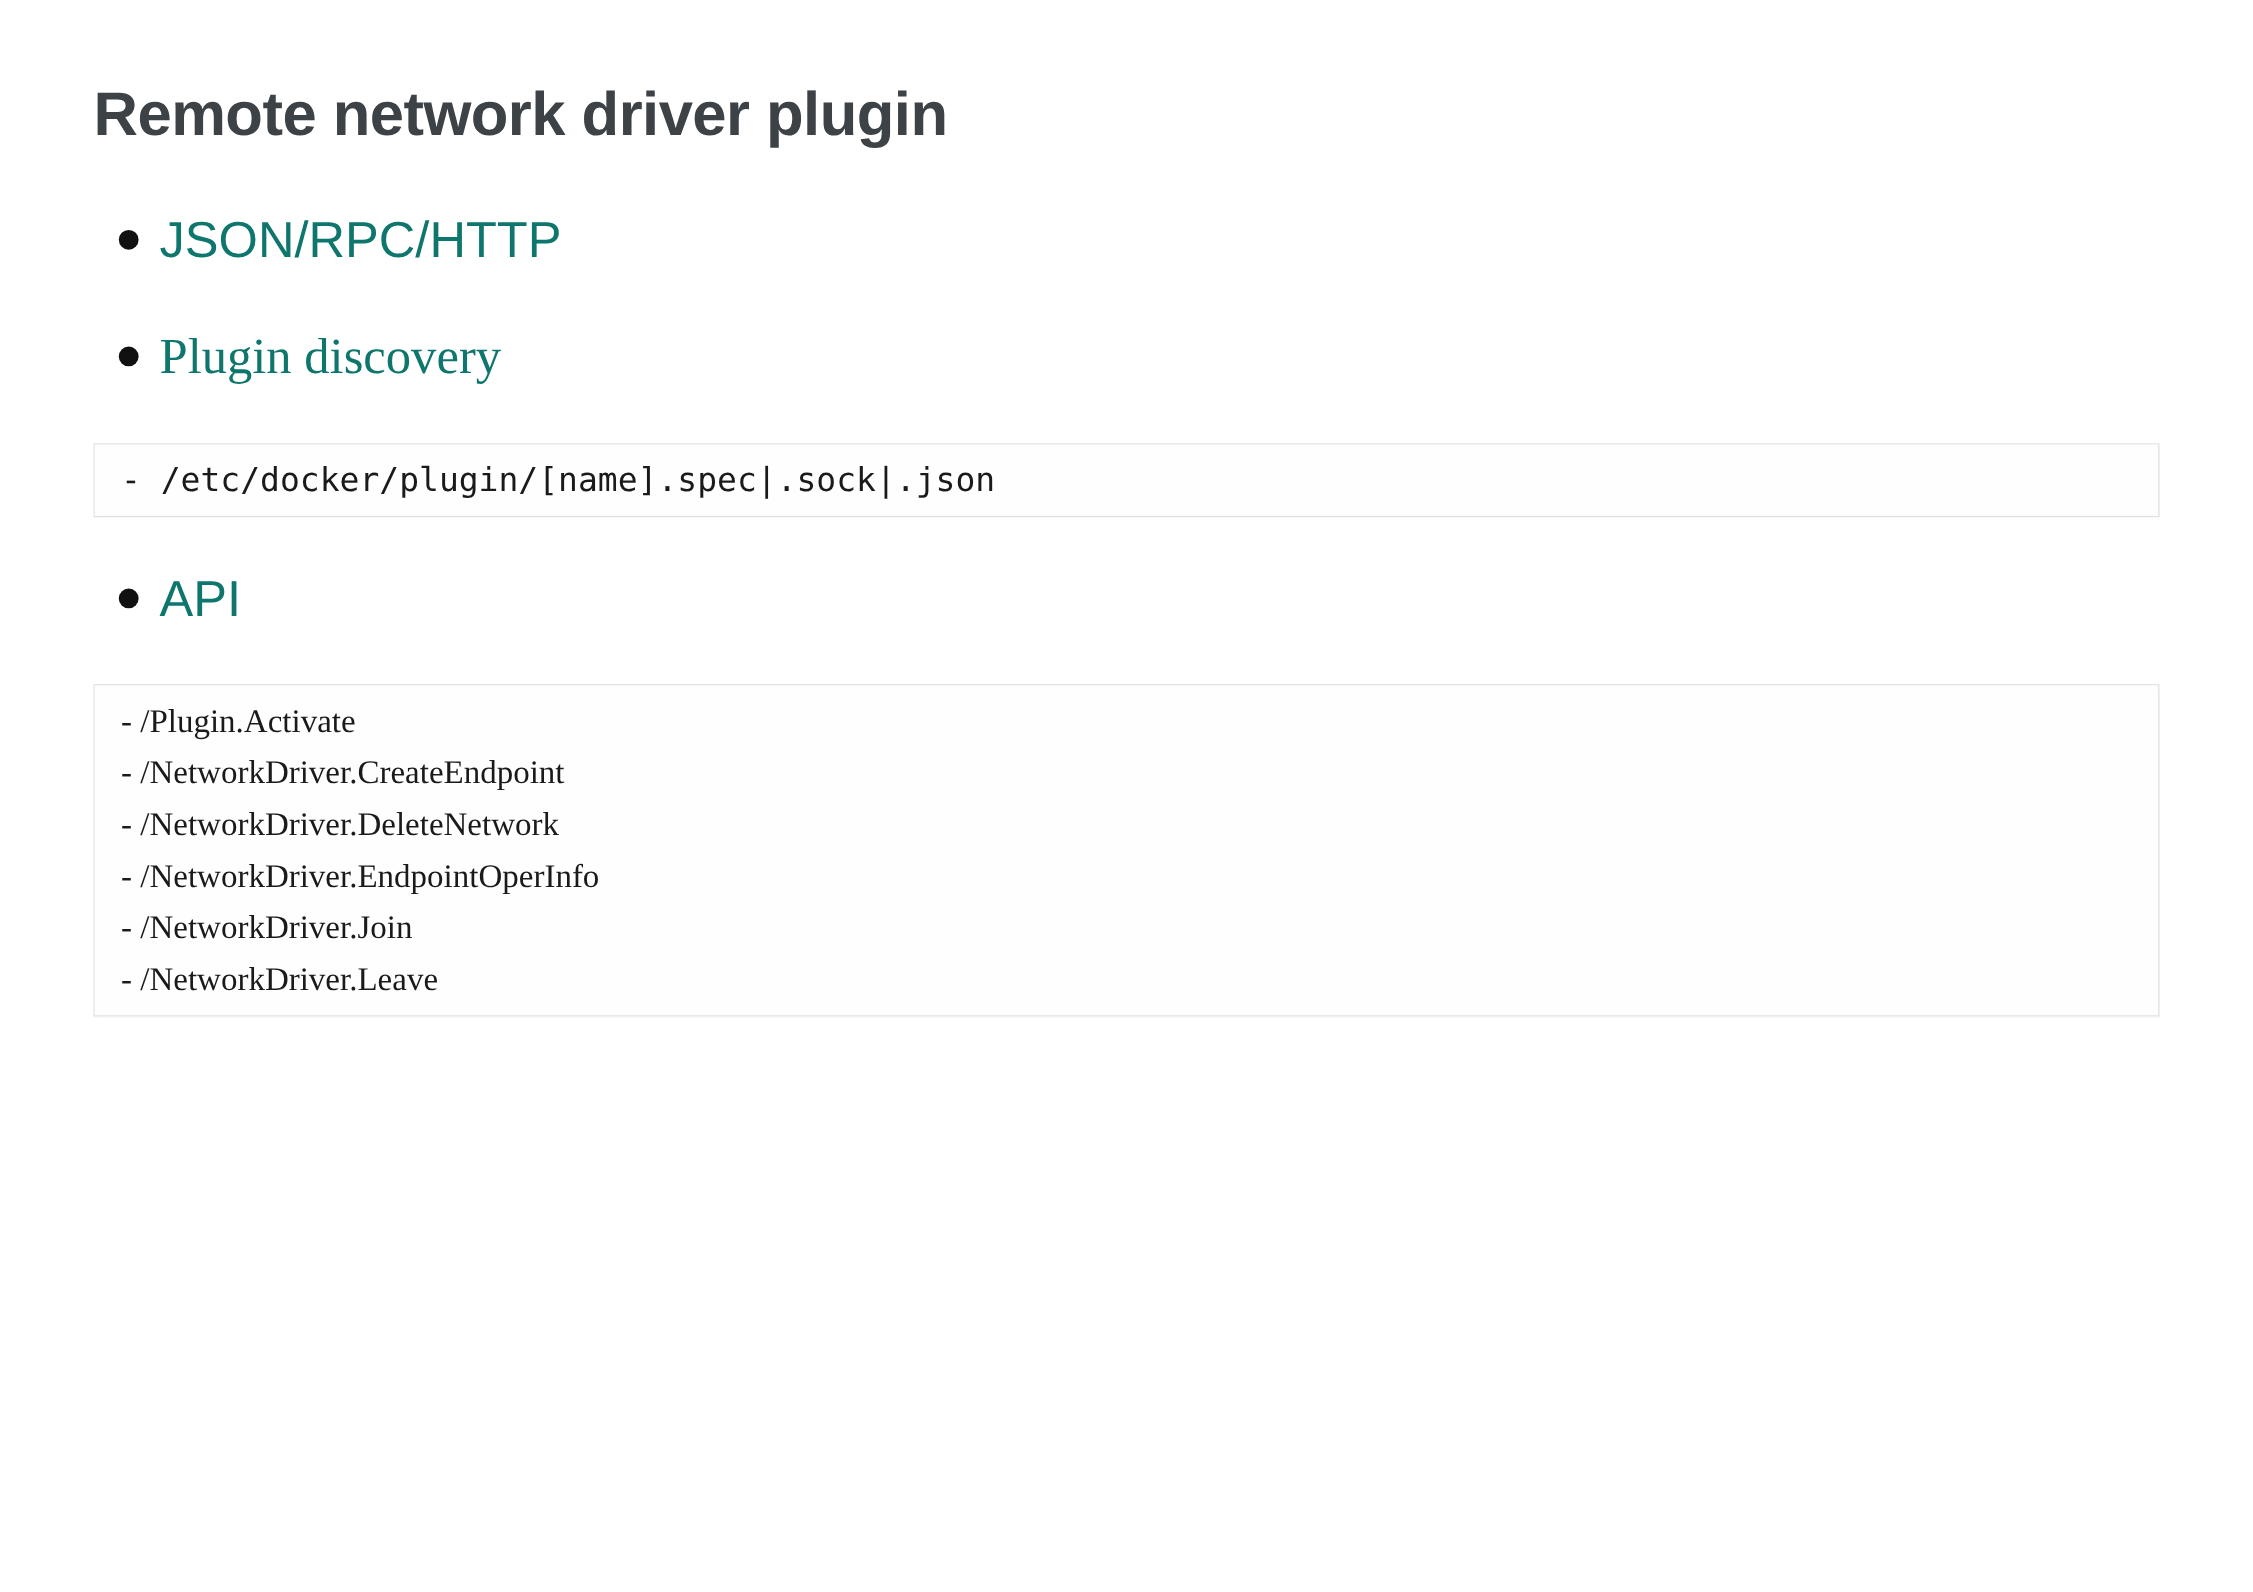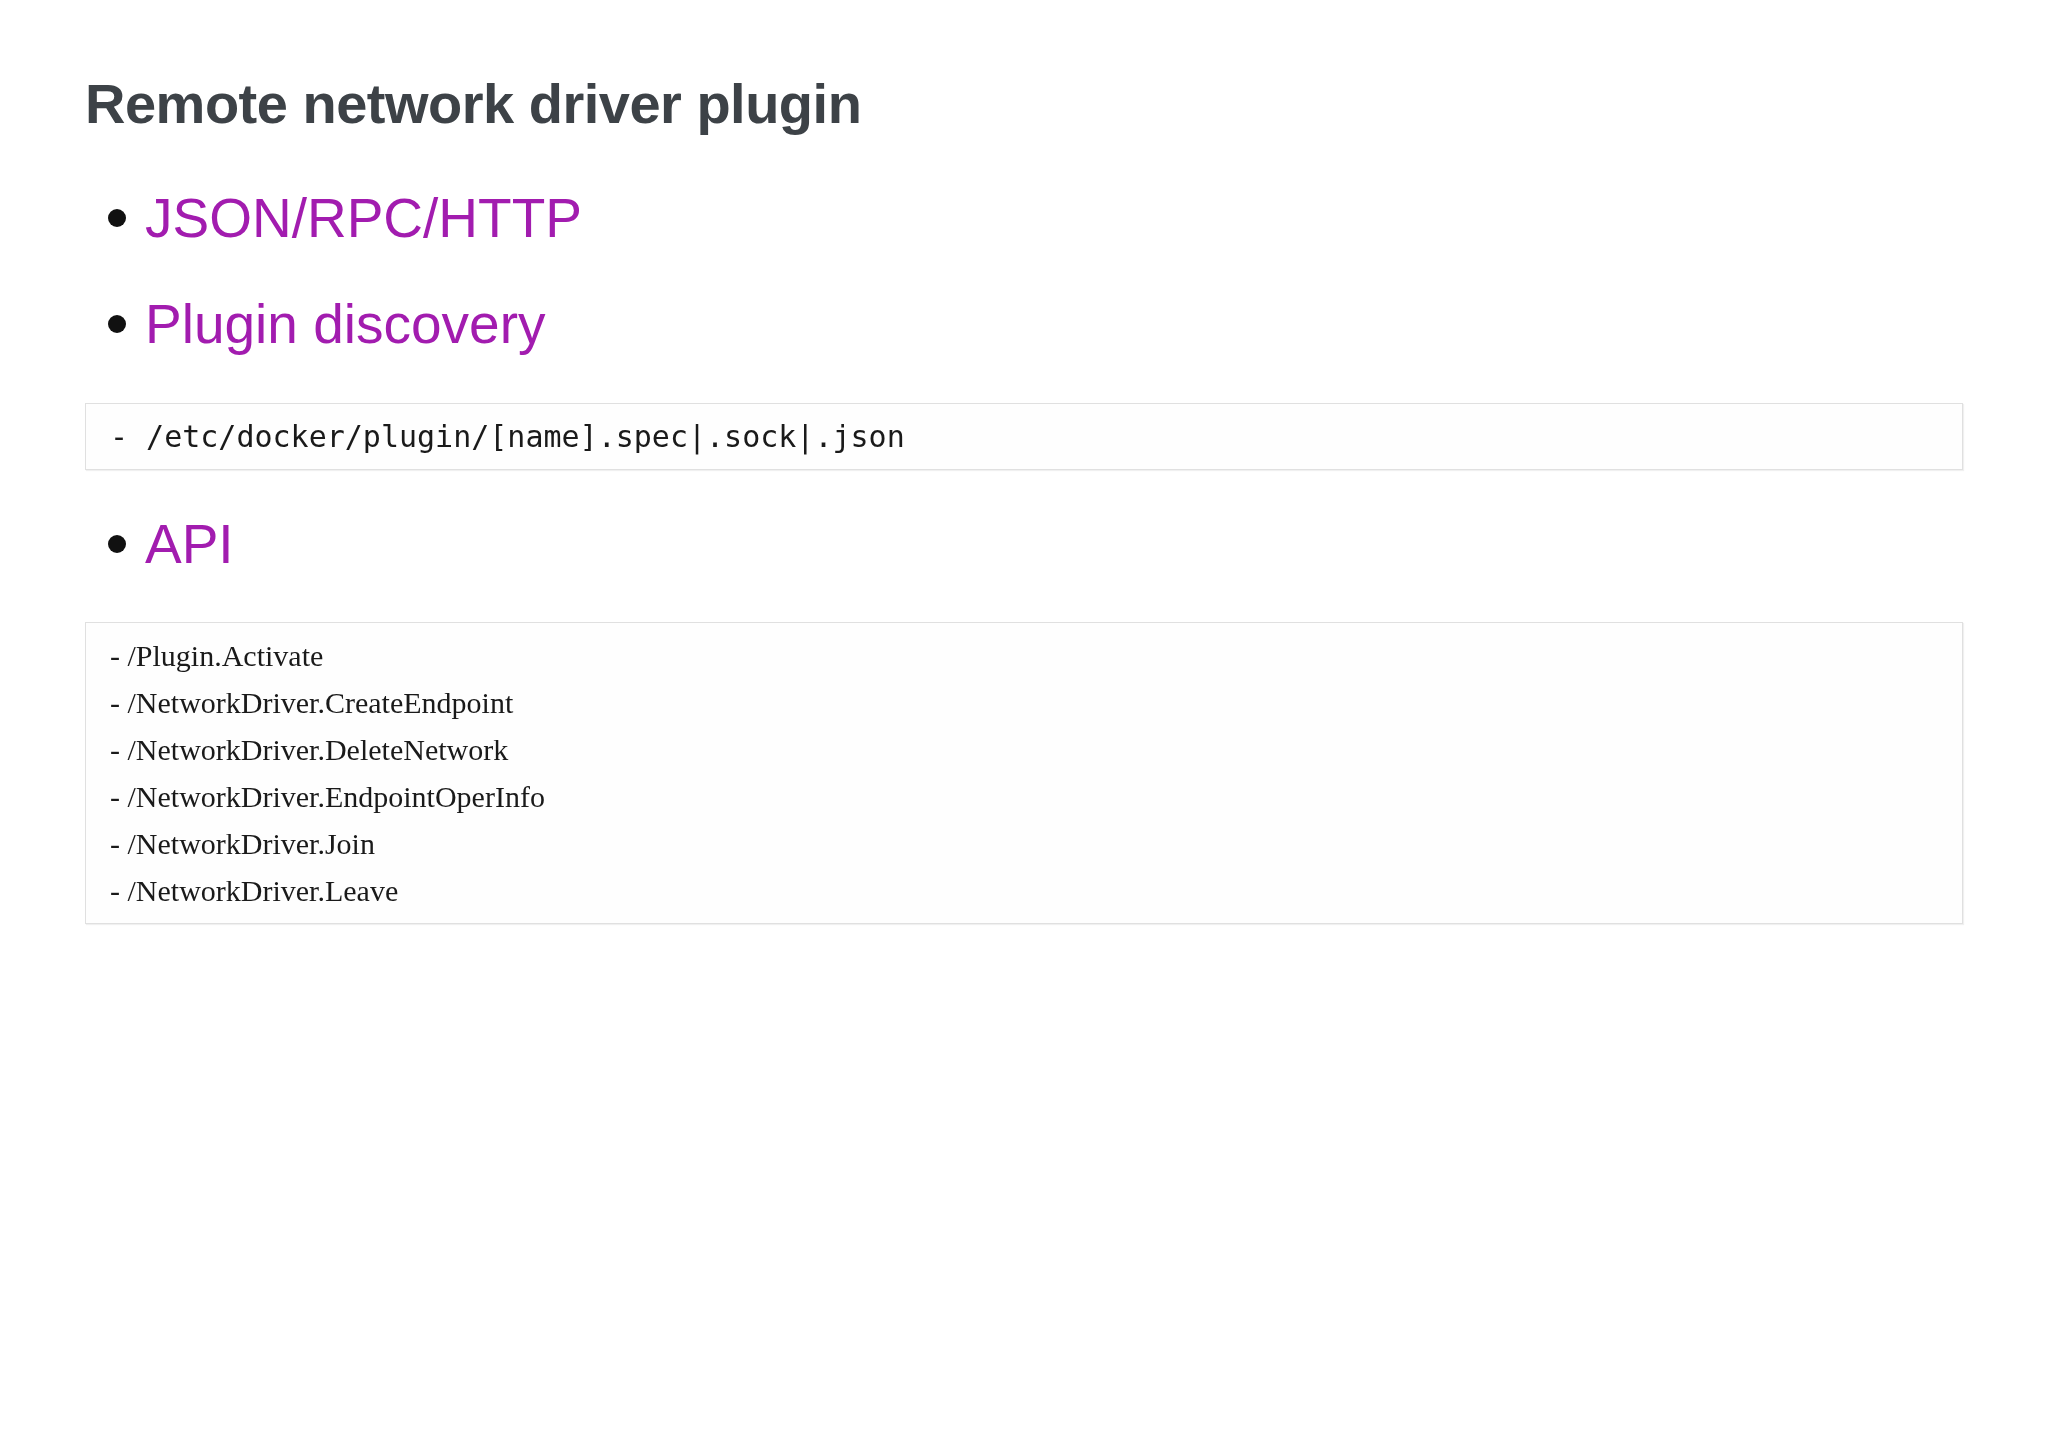--- a/index.html
+++ b/index.html
@@ -36,27 +36,27 @@
   .bullet-dot {
     width: 18px;
     height: 18px;
     border-radius: 50%;
     background: #111111;
     margin-left: 23px;
     margin-right: 19px;
     flex: 0 0 auto;
   }
   .bullet-label {
-    font-size: 55px;
+    font-size: 46px;
     line-height: 50px;
-    color: #a21caf;
+    color: #0f766e;
     white-space: nowrap;
   }
   .bullet-row.row-1 { top: 193px; }
-  .bullet-row.row-2 { top: 299px; }
+  .bullet-row.row-2 { top: 299px; font-family: Liberation Serif, serif; }
   .bullet-row.row-3 { top: 519px; align-items: center; }
   .code-block {
     position: absolute;
     left: 85px;
     width: 1878px;
     box-sizing: border-box;
     background: #fefefe;
     border: 1px solid #e0e0e0;
     box-shadow: 1px 1px 1px rgba(0,0,0,0.06);
     padding: 9px 24px;

